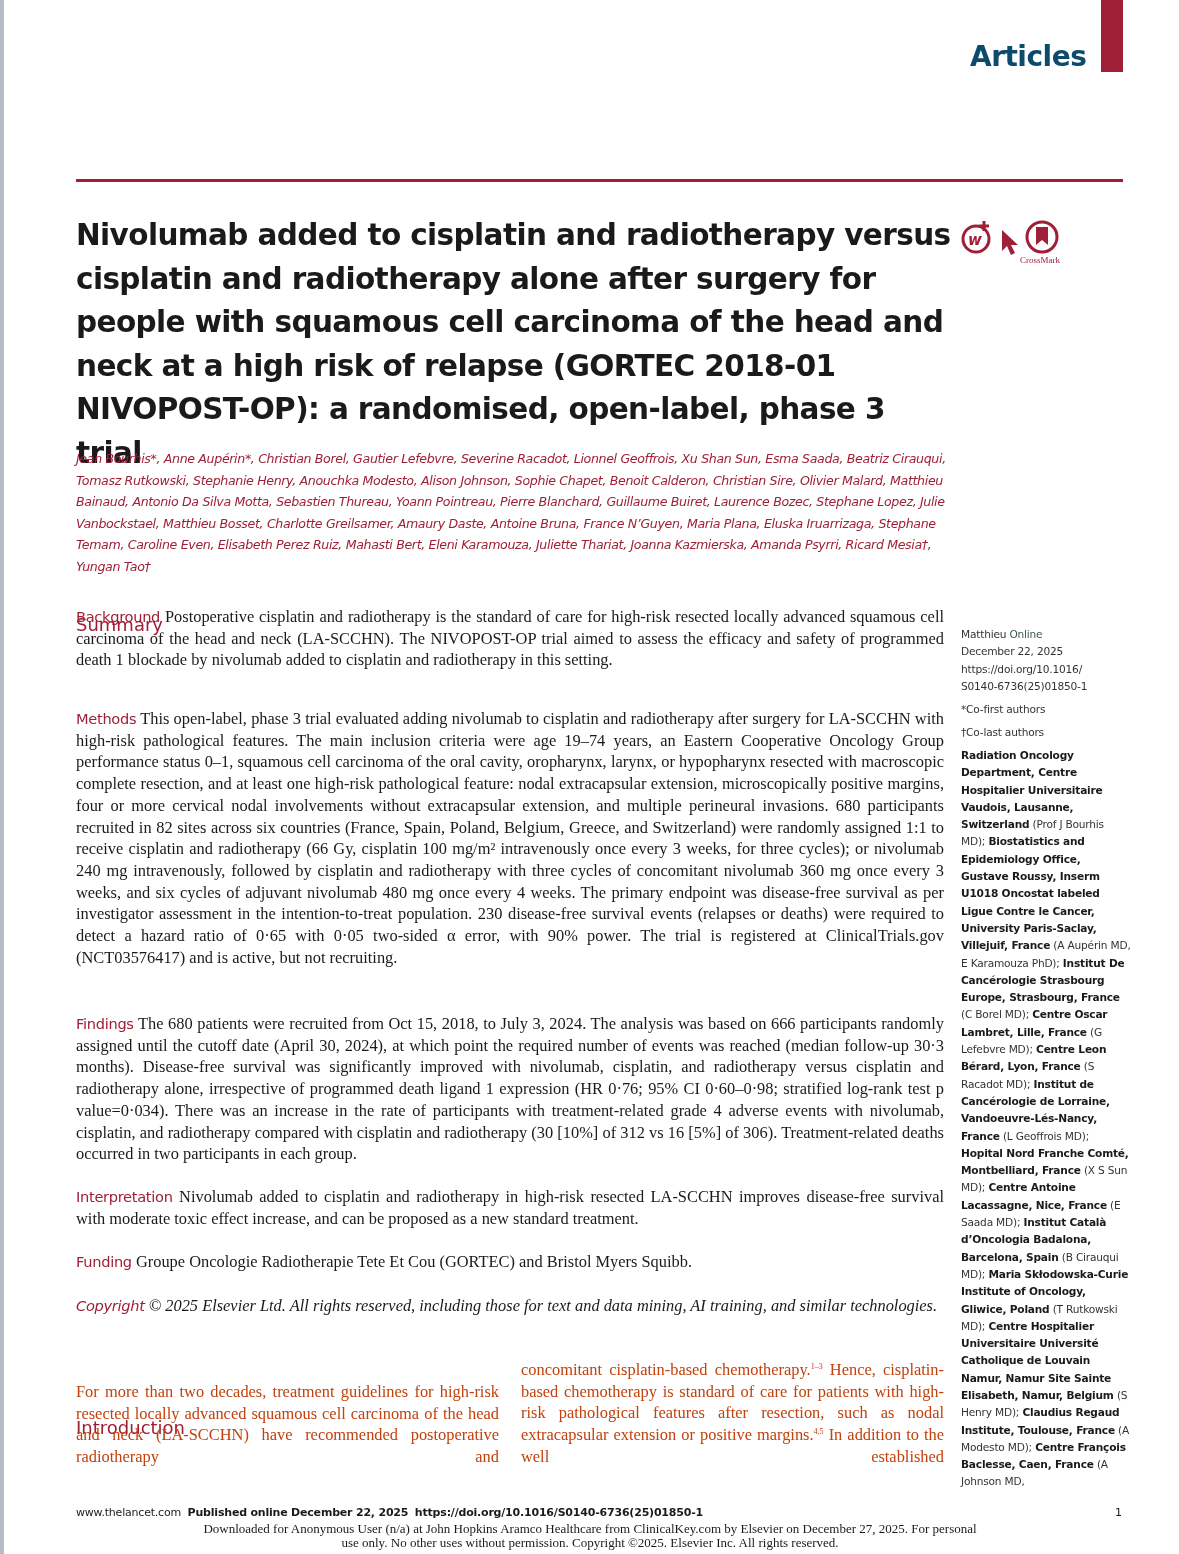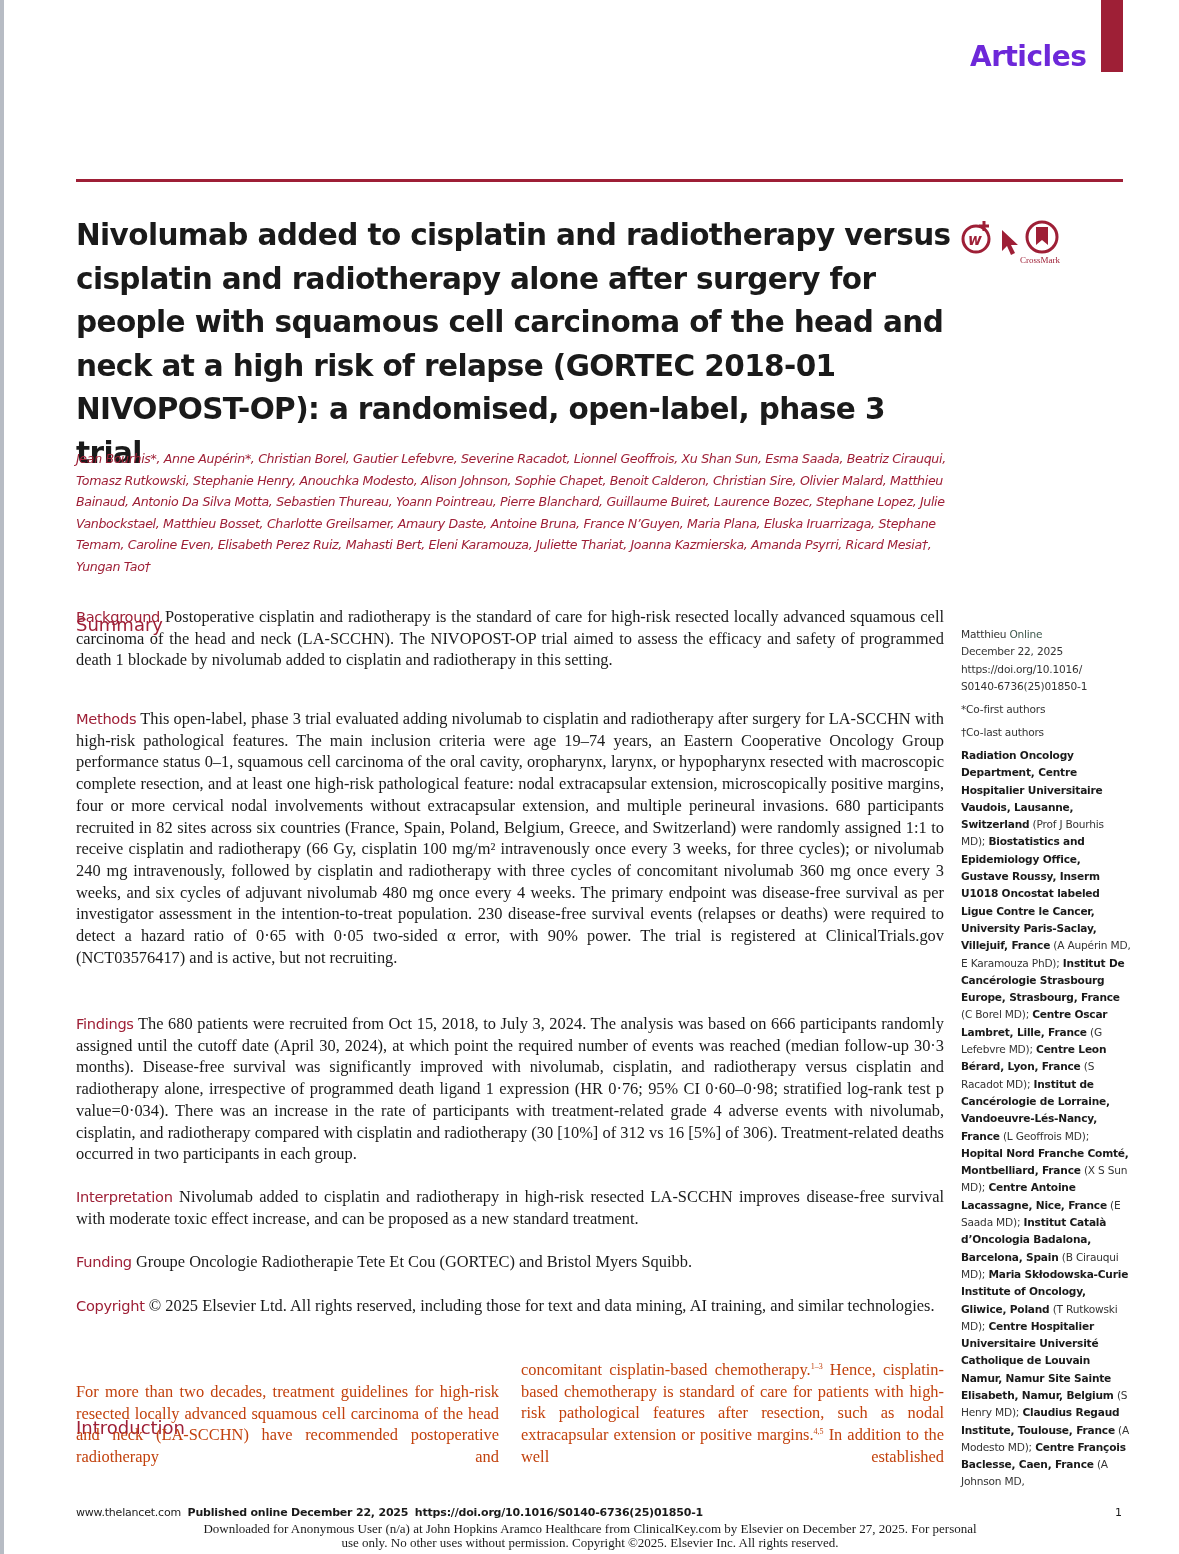--- a/index.html
+++ b/index.html
@@ -1,33 +1,33 @@
 <!DOCTYPE html>
 <html><head>
 <meta charset="utf-8">
 <style>
   html, body { margin: 0; padding: 0; background: #ffffff; }
   body { width: 1179px; height: 1554px; position: relative; overflow: hidden; color: #1a1a1a; }
   .left-edge { position: absolute; left: 0; top: 0; width: 4px; height: 1554px; background: #b7bcc4; }
   .red-tab { position: absolute; left: 1101px; top: 0; width: 22px; height: 72px; background: #9e1f36; }
-  .articles { position: absolute; left: 970px; top: 40px; font-family: "DejaVu Sans", sans-serif; font-weight: bold; font-size: 28px; letter-spacing: -0.5px; color: #6d28d9; }
+  .articles { position: absolute; left: 970px; top: 40px; font-family: "DejaVu Sans", sans-serif; font-weight: bold; font-size: 28px; letter-spacing: -0.5px; color: #0c4a6e; }
   .top-rule { position: absolute; left: 76px; top: 179px; width: 1047px; height: 3px; background: #9e1f36; }
   .title { position: absolute; left: 76px; top: 214px; width: 880px; font-family: "DejaVu Sans", sans-serif; font-weight: bold; font-size: 29.5px; line-height: 43.5px; letter-spacing: -0.6px; color: #1a1a1a; margin: 0; }
   .icons { position: absolute; left: 960px; top: 218px; width: 110px; height: 50px; }
   .crossmark-label { position: absolute; left: 1020px; top: 255px; font-family: "Liberation Serif", serif; font-size: 9px; color: #9e1f36; }
   .authors { position: absolute; left: 76px; top: 448px; width: 880px; font-family: "DejaVu Sans", sans-serif; font-style: italic; font-size: 12.6px; line-height: 21.6px; letter-spacing: -0.35px; color: #9e1f36; }
   .summary-head { position: absolute; left: 76px; top: 614px; font-family: "DejaVu Sans", sans-serif; font-size: 18px; color: #9e1f36; }
   .abstract { position: absolute; left: 76px; width: 868px; font-family: "Liberation Serif", serif; font-size: 16.4px; line-height: 21.7px; text-align: justify; color: #1a1a1a; }
   .abstract .lab { font-family: "DejaVu Sans", sans-serif; font-size: 14.6px; color: #9e1f36; letter-spacing: -0.3px; }
   .abs-bg { top: 606px; }
   .abs-meth { top: 708px; }
   .abs-find { top: 1013px; }
   .abs-interp { top: 1186px; }
   .abs-fund { top: 1251px; }
-  .abs-copy { top: 1295px; }
+  .abs-copy { top: 1295px; font-style: italic; }
   .intro-head { position: absolute; left: 76px; top: 1417px; font-family: "DejaVu Sans", sans-serif; font-size: 18px; color: #9e1f36; }
   .intro-col { position: absolute; width: 423px; font-family: "Liberation Serif", serif; font-size: 16.4px; line-height: 21.7px; text-align: justify; text-align-last: justify; color: #c2410c; }
   .intro-col1 { left: 76px; top: 1381px; }
   .intro-col2 { left: 521px; top: 1359px; }
   sup { font-size: 8px; line-height: 0; }
   .sidebar { position: absolute; left: 961px; width: 170px; font-family: "DejaVu Sans", sans-serif; font-size: 10.6px; line-height: 17.3px; letter-spacing: -0.2px; color: #333; }
   .sidebar .accent { color: #3e5a4d; }
   .sidebar b { color: #1a1a1a; text-align: center; }
   .side-pub { top: 626px; }
   .side-cofirst { top: 701px; }

